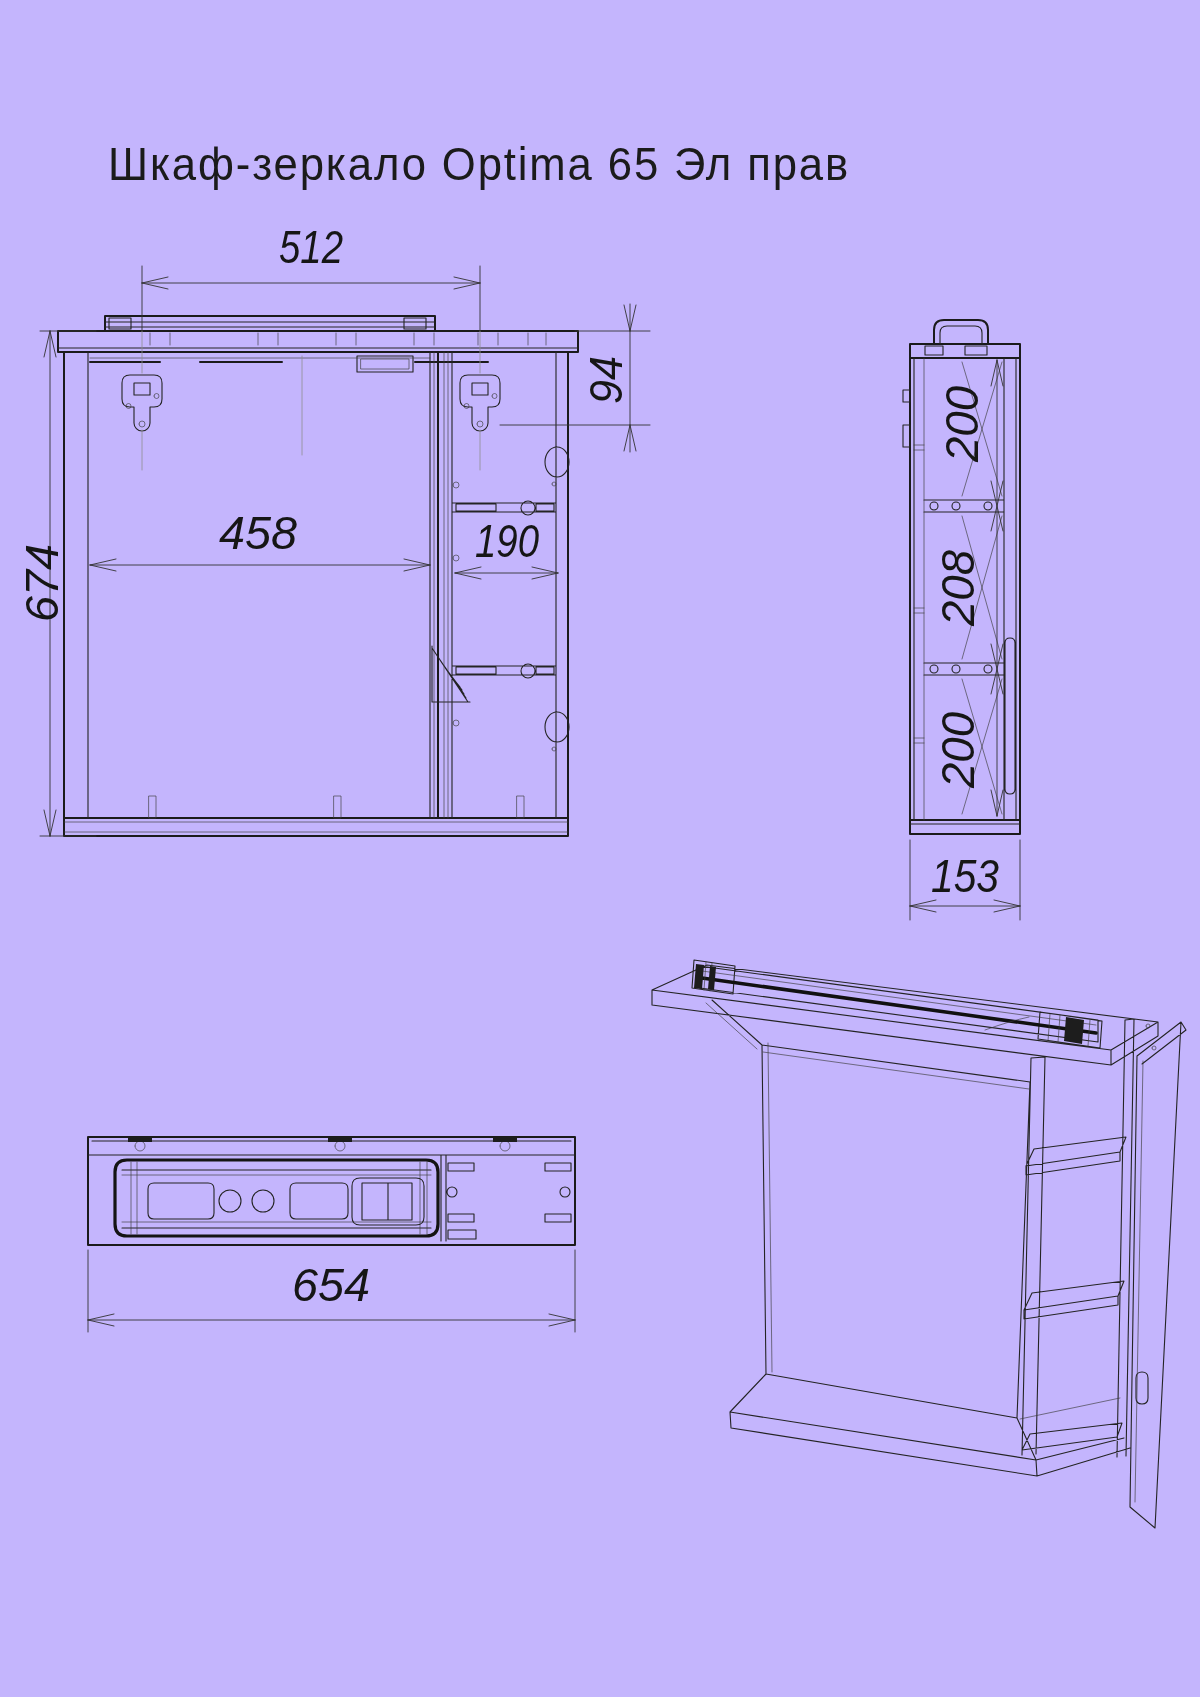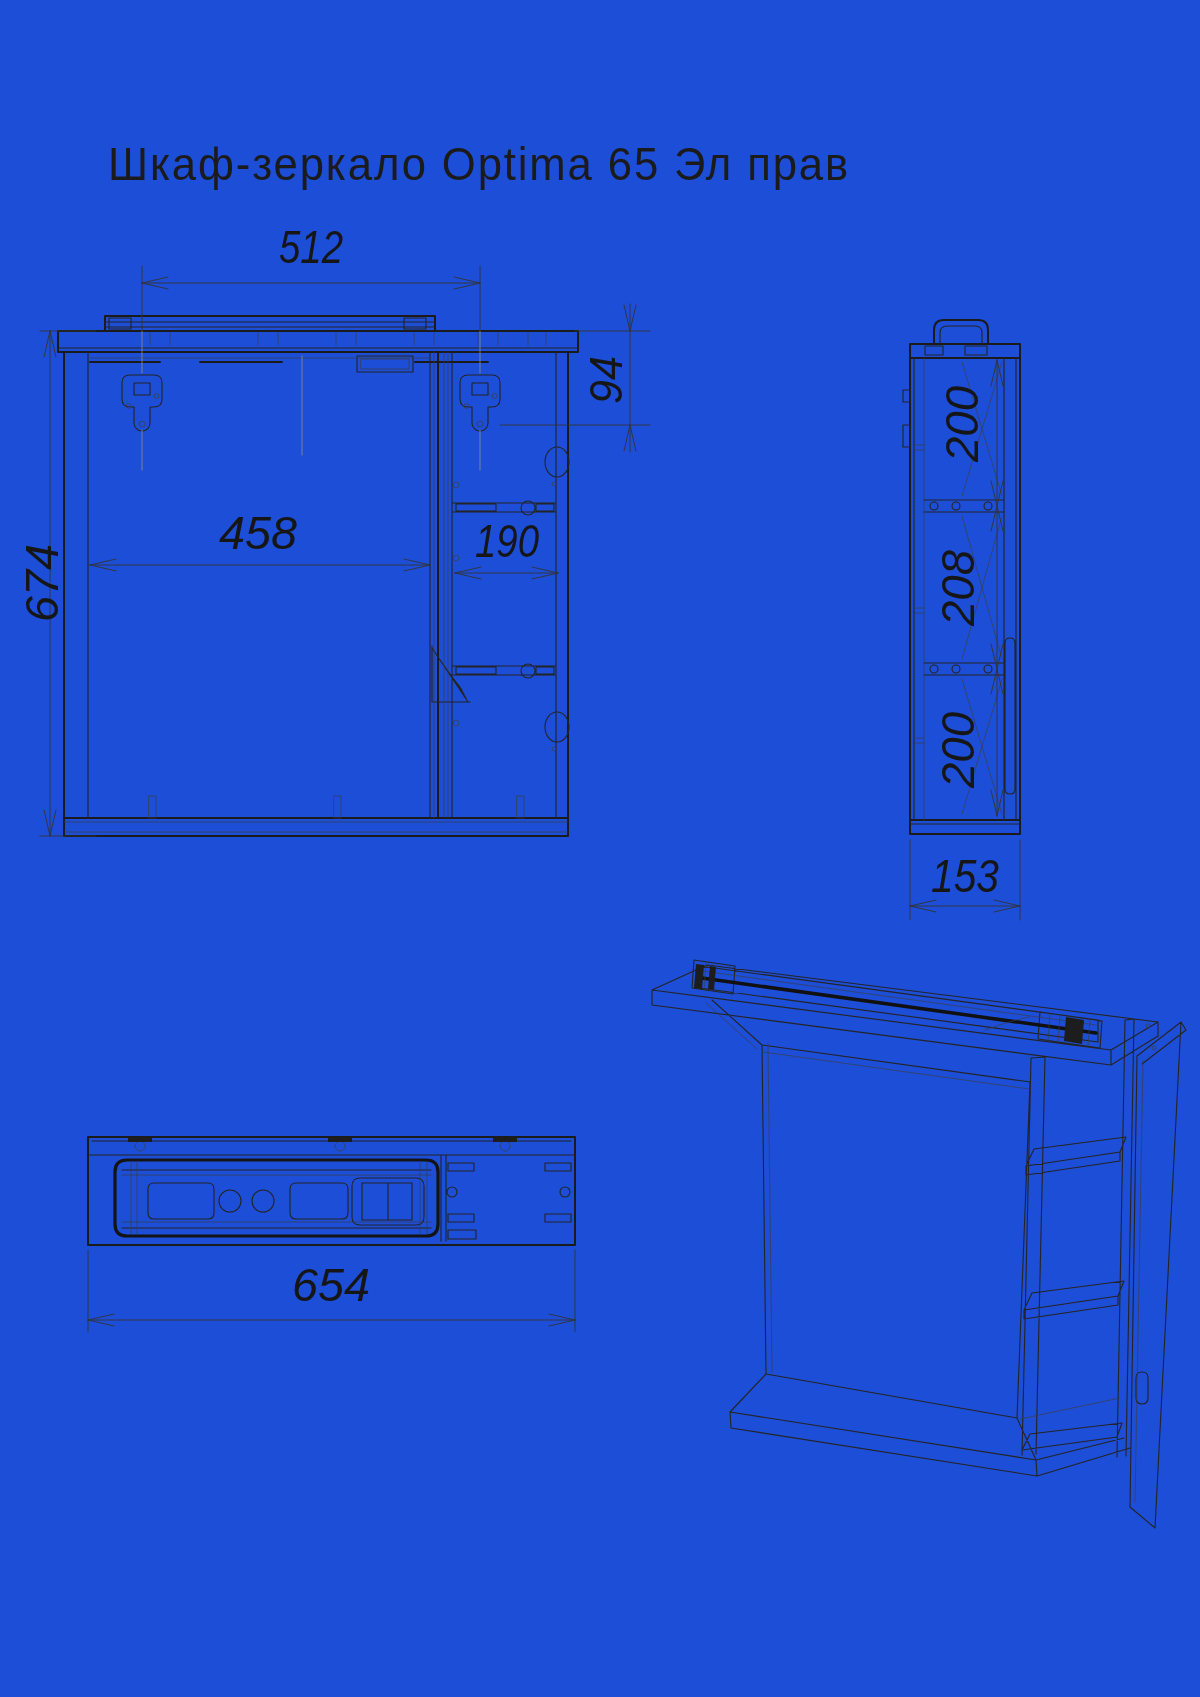--- a/index.html
+++ b/index.html
@@ -1,20 +1,20 @@
 <!DOCTYPE html>
 <html><head>
 <meta charset="utf-8">
 <style>
   html, body { margin: 0; padding: 0; background: #ffffff; }
   .sheet {
     position: relative;
     width: 1200px;
     height: 1697px;
-    background: #1d4ed8;
+    background: #c4b5fd;
     overflow: hidden;
     font-family: "Liberation Sans", sans-serif;
   }
   svg { display: block; }
   .title-text {
     font-family: "Liberation Sans", sans-serif;
     font-size: 47px;
     font-weight: 400;
     letter-spacing: 2px;
     fill: #1b1b1b;

